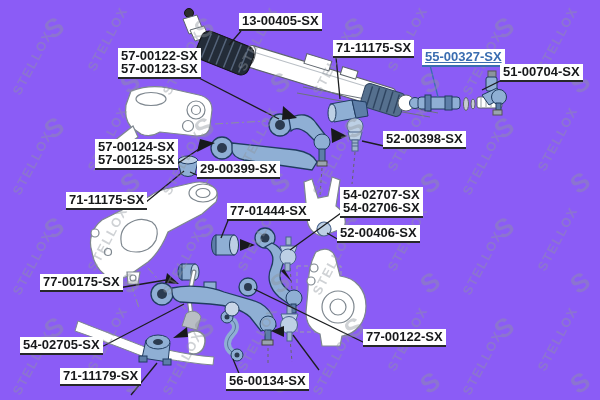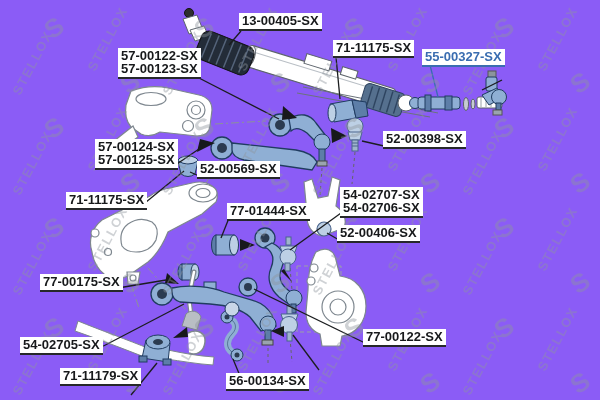--- a/index.html
+++ b/index.html
@@ -3,21 +3,21 @@
 <meta charset="utf-8">
 <style>
   html,body{margin:0;padding:0;background:#fff;}
   #stage{position:relative;width:600px;height:400px;background:#8b5cf6;overflow:hidden;
          font-family:"Liberation Sans",sans-serif;}
   #art{position:absolute;left:0;top:0;}
   .lab{position:absolute;z-index:5;font:bold 13px/13px "Liberation Sans",sans-serif;
        color:#17191b;background:#fff;padding:1px 3px 2px;border-bottom:2px solid #26282a;
        white-space:nowrap;}
   .lab div{line-height:13px;}
-  .hl{color:#3a6db0;border-bottom-color:#3a6db0;}
+  .hl{color:#3a6db0;border-bottom-color:#3a6db0;text-decoration:underline;}
   
   .p13{left:239px;top:13px}   .p57a{left:118px;top:48px}  .p71a{left:333px;top:40px}
   .p55{left:422px;top:49px}   .p51{left:500px;top:64px}   .p52398{left:383px;top:131px}
   .p57b{left:95px;top:139px}  .p52399{left:197px;top:161px}.p71b{left:66px;top:192px}
   .p77014{left:227px;top:203px}.p54a{left:340px;top:187px} .p52406{left:337px;top:225px}
   .p77175{left:40px;top:274px}.p54b{left:20px;top:337px}  .p71c{left:60px;top:368px}
   .p56{left:226px;top:373px}  .p52405{left:317px;top:355px}.p77122{left:363px;top:329px}
 </style>
 </head>
 <body>
@@ -279,26 +279,27 @@
   <rect x="0" y="0" width="600" height="400" fill="url(#wm)" opacity="0.42"></rect>
 </svg>
 
   <div class="lab p13">13-00405-SX</div>
   <div class="lab p57a">
     <div>57-00122-SX</div>
     <div>57-00123-SX</div>
   </div>
   <div class="lab p71a">71-11175-SX</div>
   <div class="lab p55 hl" style="color: rgb(58, 109, 176); border-bottom-color: rgb(58, 109, 176);">55-00327-SX</div>
+  <div class="lab p51">51-00704-SX</div>
   <div class="lab p52398">52-00398-SX</div>
   <div class="lab p57b">
     <div>57-00124-SX</div>
     <div>57-00125-SX</div>
   </div>
-  <div class="lab p52399">52-00569-SX</div>
+  <div class="lab p52399">29-00399-SX</div>
   <div class="lab p71b">71-11175-SX</div>
   <div class="lab p77014">77-01444-SX</div>
   <div class="lab p54a">
     <div>54-02707-SX</div>
     <div>54-02706-SX</div>
   </div>
   <div class="lab p52406">52-00406-SX</div>
   <div class="lab p77175">77-00175-SX</div>
   <div class="lab p54b">54-02705-SX</div>
   <div class="lab p71c">

